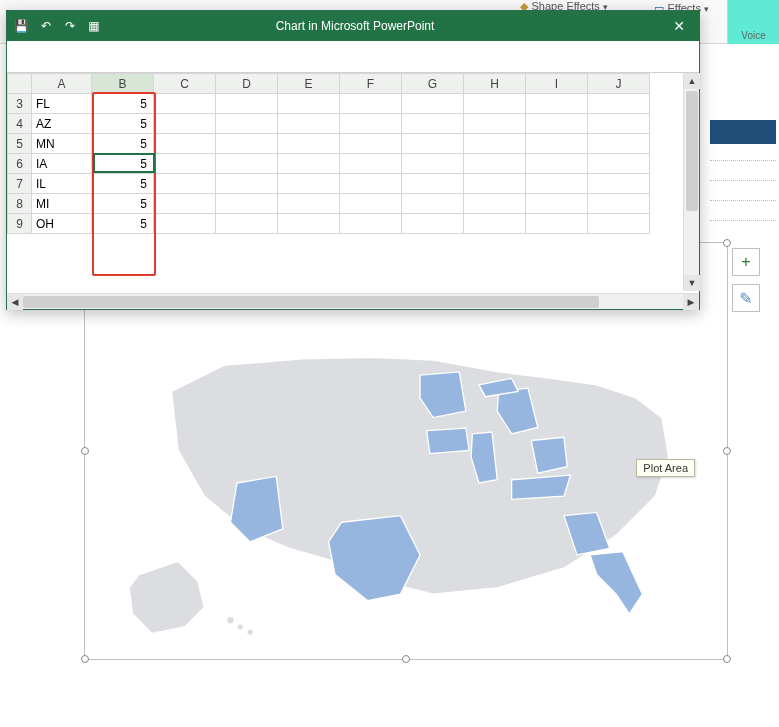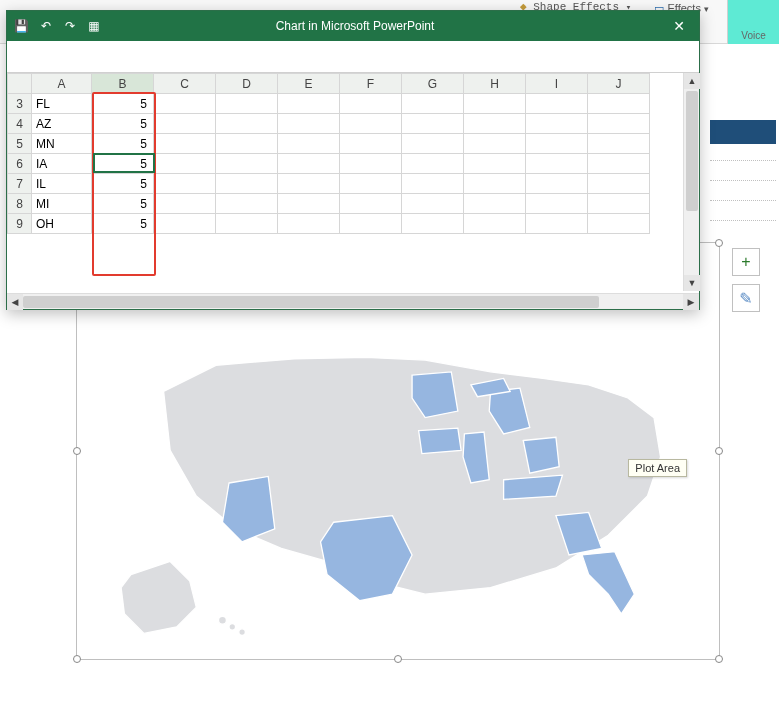--- a/index.html
+++ b/index.html
@@ -154,21 +154,21 @@
   .h-scroll .track {
     position:absolute; left:16px; right:100px; top:2px; height:12px;
   }
   .h-scroll .thumb {
     position:absolute; left:0; top:0; height:12px; width:100%;
     background:#cfcfcf; border-radius:2px;
   }
   
   .chart-area {
     position:absolute;
-    top:242px; left:76px;
+    top:242px; left:84px;
     width:644px; height:418px;
     border:1px solid #bfbfbf;
   }
   .chart-area .handle {
     position:absolute; width:8px; height:8px;
     border:1px solid #888; background:#fff; border-radius:50%;
     margin:-4px;
   }
   .chart-area .handle.tl{top:0;left:0}
   .chart-area .handle.tr{top:0;right:0;margin-right:-4px}
@@ -209,21 +209,21 @@
   .blue-banner {
     position:absolute;
     top:120px; left:710px; width:66px; height:24px;
     background:#1f4e79;
   }
 </style>
 </head>
 <body>
 
 <div class="back-ribbon">
-  <div class="frag" style="top:0; left:520px;font-family:Liberation Mono, monospace;">
+  <div class="frag" style="top:0; left:520px;">
     <span style="color:#c49b3a">◆</span> <span>Shape Effects</span> <span style="font-size:9px">▾</span>
   </div>
   <div class="frag" style="top:2px; left:654px;">
     <span style="color:#2a6cb0">▭</span> <span>Effects</span> <span style="font-size:9px">▾</span>
   </div>
 </div>
 <div class="voice-panel"><span>Voice</span></div>
 
 <div class="blue-banner"></div>
 <div class="dotted-line" style="top:160px; left:710px; width:66px;"></div>

